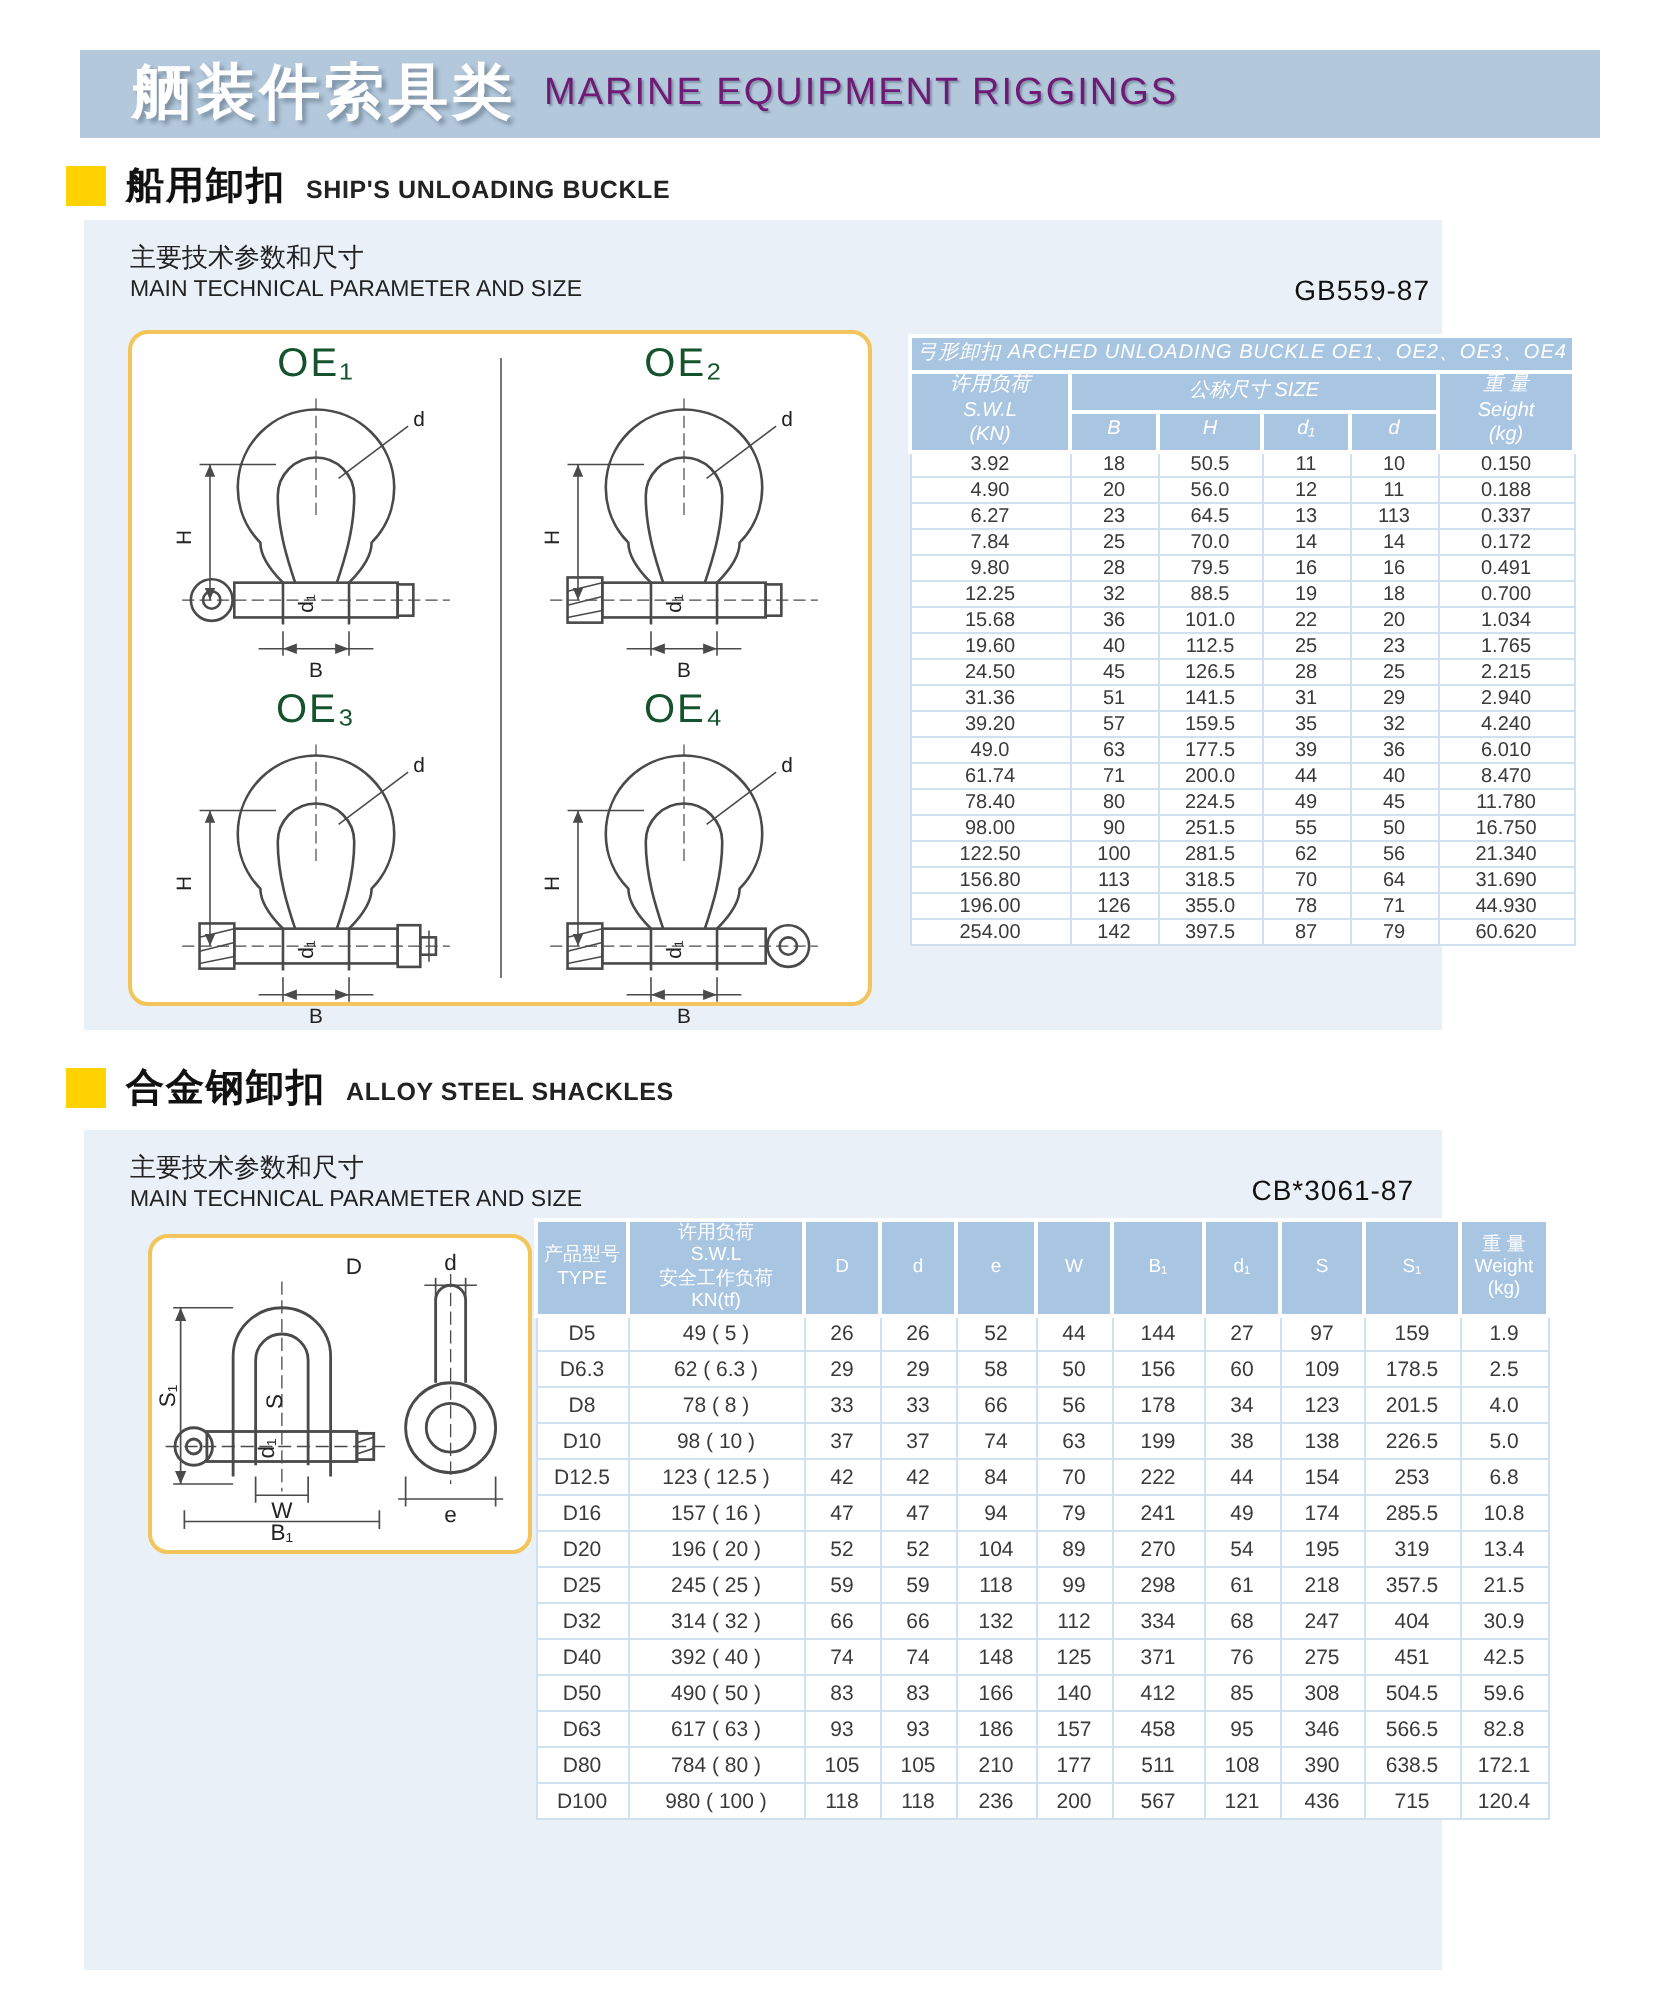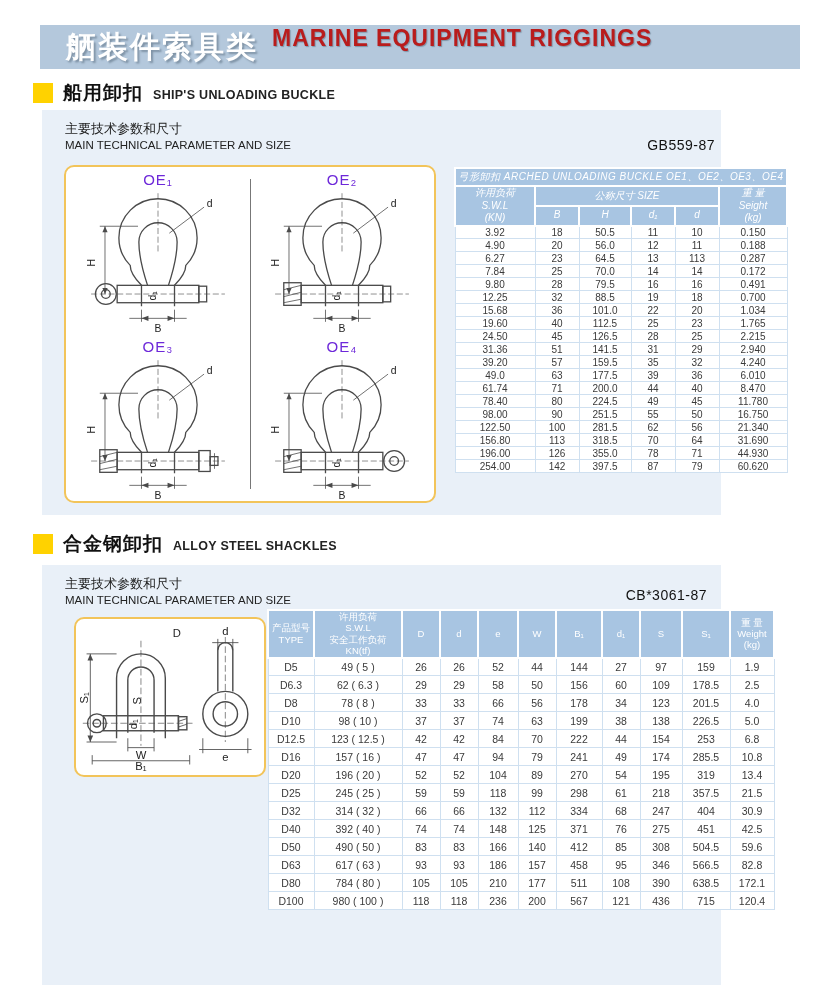--- a/index.html
+++ b/index.html
@@ -6,24 +6,24 @@
     --band:#b4c8dc; --panel:#e9f0f8; --hdrblue:#a8c5e2; --rowline:#cfe0f0;
     --yellow:#ffd200; --diagborder:#f2c45a; --ink:#333;
   }
   *{margin:0;padding:0;box-sizing:border-box;}
   html,body{background:#fff;}
   body{font-family:"Liberation Sans","DejaVu Sans",sans-serif;color:var(--ink);}
   .page{position:relative;width:830px;height:1000px;background:#fff;overflow:hidden;}
 
   
   .band{position:absolute;left:40px;top:25px;width:760px;height:44px;background:var(--band);
-        display:flex;align-items:flex-start;gap:14px;padding-left:26px;}
+        display:flex;align-items:center;gap:14px;padding-left:26px;}
   .band .zh{font-size:30px;font-weight:bold;color:#fff;letter-spacing:2px;line-height:44px;
             text-shadow:2px 2px 2px #7f93a6;}
-  .band .en{font-size:23px;font-weight:bold;color:#b91c1c;letter-spacing:1px;
+  .band .en{font-size:19px;font-weight:normal;color:#701a75;letter-spacing:1px;
             text-shadow:1px 1px 1px #7f93a6;}
 
   
   .sec-head{position:absolute;left:33px;display:flex;align-items:baseline;gap:10px;}
   .sec-head .bullet{width:20px;height:20px;background:var(--yellow);align-self:center;}
   .sec-head .zh{font-size:19px;font-weight:bold;color:#111;letter-spacing:1px;}
   .sec-head .en{font-size:12.5px;font-weight:bold;color:#222;letter-spacing:.3px;}
   #sec1-head{top:80px;} #sec2-head{top:531px;justify-content:flex-end;}
 
   
@@ -37,21 +37,21 @@
   #panel2 .standard{right:14px;top:22px;}
 
   
   .diagram-box{position:absolute;background:#fff;border:2px solid var(--diagborder);border-radius:10px;}
   #diag1{left:22px;top:55px;width:372px;height:338px;}
   #diag2{left:32px;top:52px;width:192px;height:160px;}
   #diag1 .grid{position:relative;width:100%;height:100%;display:grid;
                grid-template-columns:1fr 1fr;grid-template-rows:1fr 1fr;}
   #diag1 .vdivider{position:absolute;left:50%;top:12px;bottom:12px;width:1px;background:#777;}
   .bow-cell{position:relative;display:flex;flex-direction:column;align-items:center;padding-top:4px;}
-  .oe-label{font-size:15px;color:#6d28d9;letter-spacing:1px;}
+  .oe-label{font-size:20px;color:#14532d;letter-spacing:1px;}
   .bow-svg svg{width:168px;height:146px;display:block;}
   .dee-svg{width:100%;height:100%;display:flex;align-items:center;justify-content:center;}
   .dee-svg svg{width:182px;height:150px;display:block;}
   svg .ln{stroke:#4a4a4a;stroke-width:1.5;fill:none;}
   svg .dim{stroke:#4a4a4a;stroke-width:.9;fill:none;}
   svg .cl{stroke:#4a4a4a;stroke-width:.7;fill:none;stroke-dasharray:7 3;}
   svg text{fill:#222;font-family:"Liberation Sans","DejaVu Sans",sans-serif;font-size:12px;}
   svg .arr{fill:#4a4a4a;stroke:none;}
 
   
@@ -269,21 +269,21 @@
             <td>12</td>
             <td>11</td>
             <td>0.188</td>
           </tr>
           <tr>
             <td>6.27</td>
             <td>23</td>
             <td>64.5</td>
             <td>13</td>
             <td>113</td>
-            <td>0.287</td>
+            <td>0.337</td>
           </tr>
           <tr>
             <td>7.84</td>
             <td>25</td>
             <td>70.0</td>
             <td>14</td>
             <td>14</td>
             <td>0.172</td>
           </tr>
           <tr>

